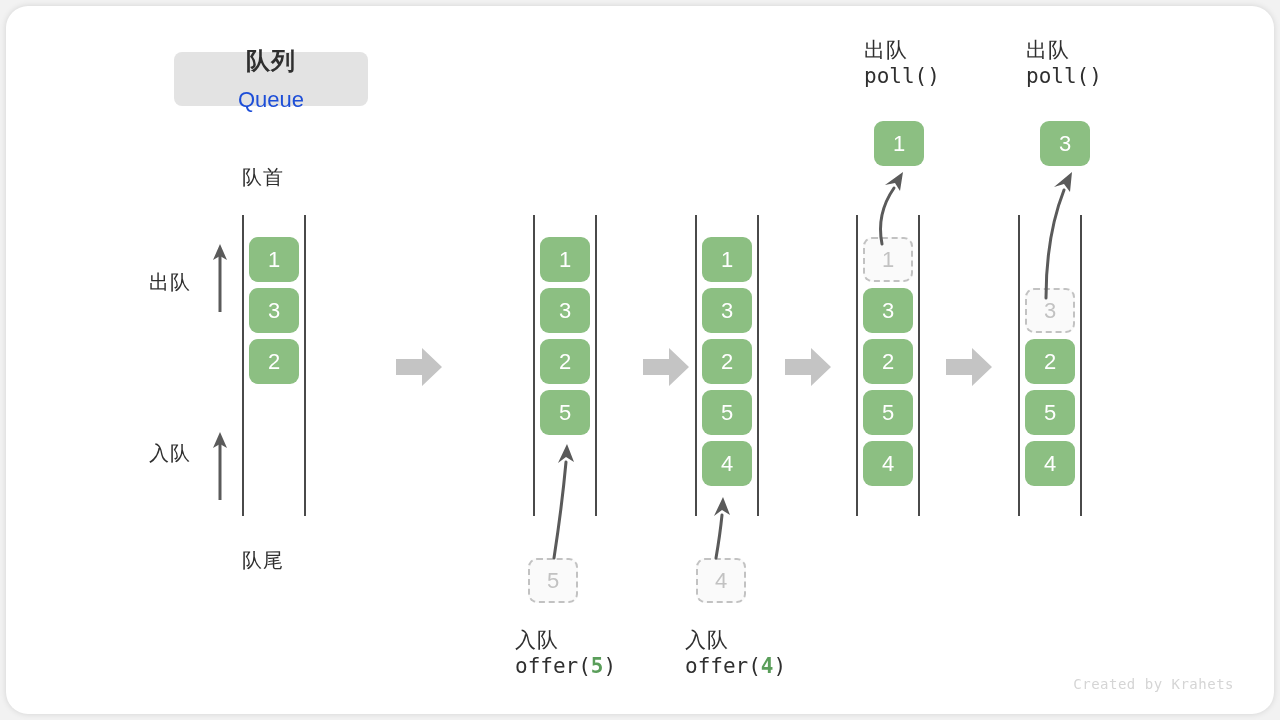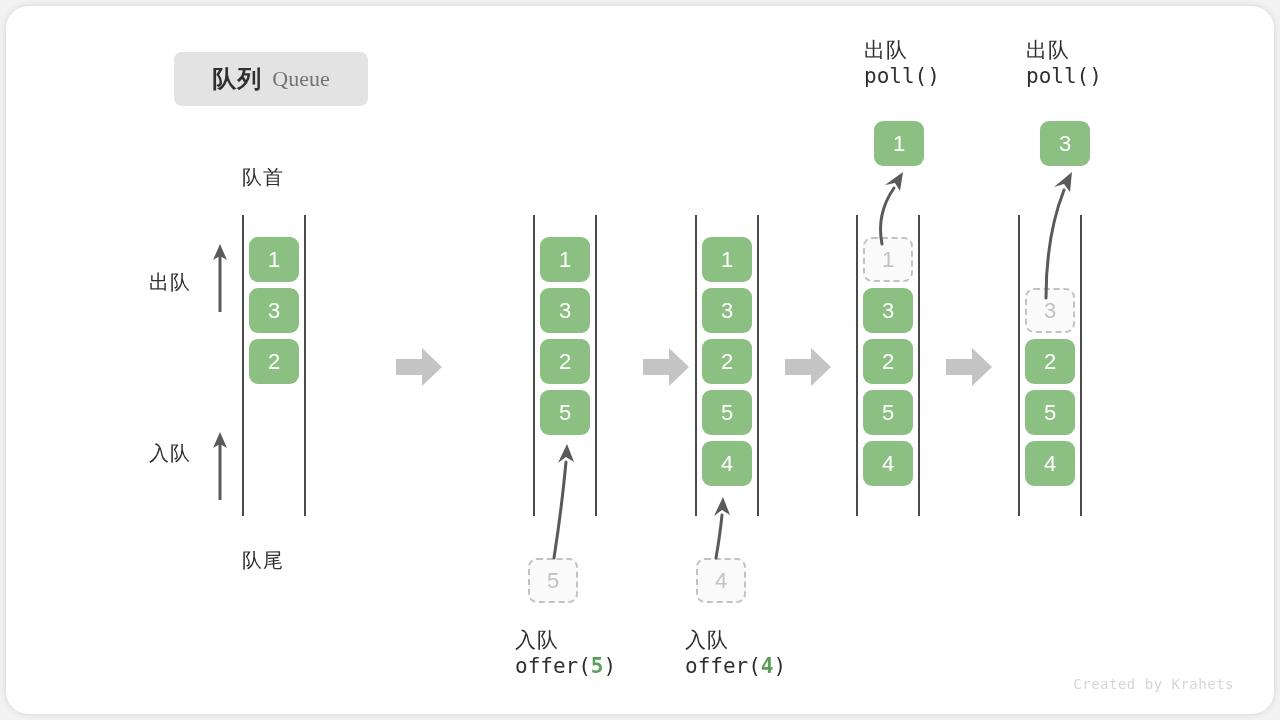--- a/index.html
+++ b/index.html
@@ -37,31 +37,32 @@
     left: 168px;
     top: 46px;
     width: 194px;
     height: 54px;
     background: #e3e3e3;
     border-radius: 8px;
     display: flex;
     align-items: center;
     justify-content: center;
     gap: 10px;
+    flex-direction: column;
   }
   .title-cn {
     font-size: 24px;
     font-weight: bold;
     color: #2f2f2f;
     letter-spacing: 1px;
   }
   .title-en {
-    font-family: Liberation Serif, serif;
+    font-family: Liberation Sans, sans-serif;
     font-size: 22px;
-    color: #737373;
+    color: #1d4ed8;
   }
 
   
   .lbl-cn {
     position: absolute;
     font-size: 20px;
     font-weight: normal;
     color: #2f2f2f;
     white-space: nowrap;
     letter-spacing: 1px;

